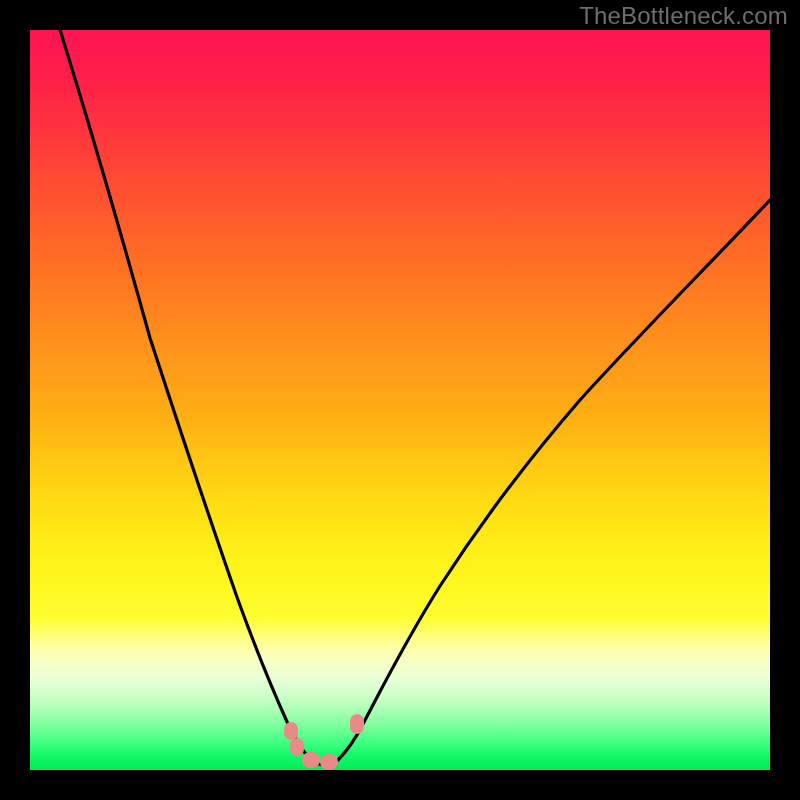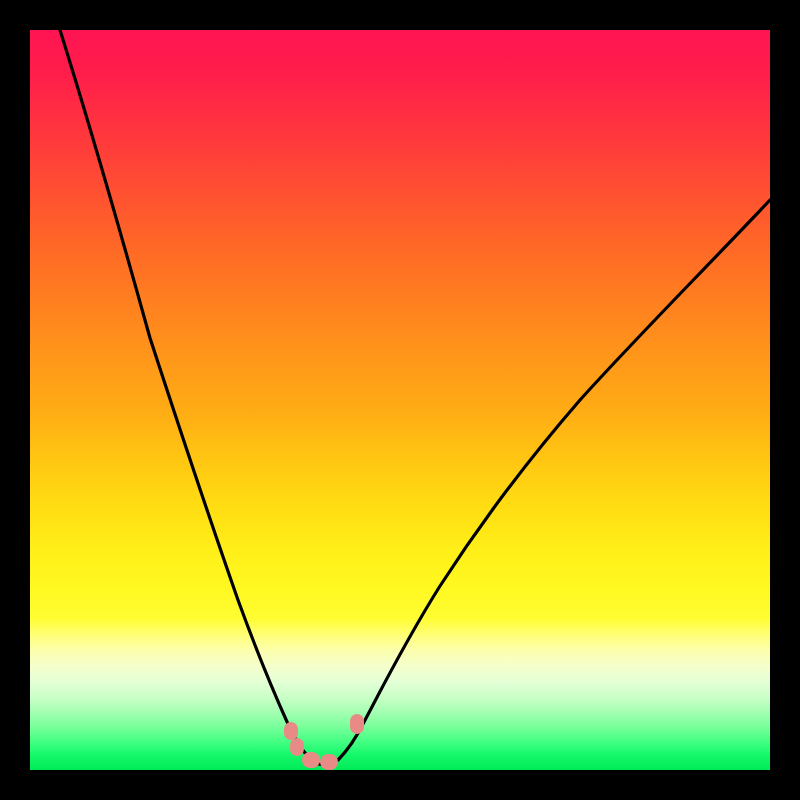--- a/index.html
+++ b/index.html
@@ -89,13 +89,14 @@
              C 606 308, 668 246, 740 170" stroke="#000000" stroke-width="3.2" fill="none" stroke-linecap="round" stroke-linejoin="round"></path>
     <g>
       <rect x="254" y="692" width="14" height="18" rx="7" ry="7" fill="#e88b86"></rect>
       <rect x="260" y="708" width="14" height="18" rx="7" ry="7" fill="#e88b86"></rect>
       <rect x="272" y="722" width="18" height="16" rx="8" ry="8" fill="#e88b86"></rect>
       <rect x="290" y="724" width="18" height="16" rx="8" ry="8" fill="#e88b86"></rect>
       <rect x="320" y="684" width="14" height="20" rx="7" ry="7" fill="#e88b86"></rect>
     </g>
   </svg>
 
+  <div class="watermark">TheBottleneck.com</div>
 </div>
 
 </body></html>

